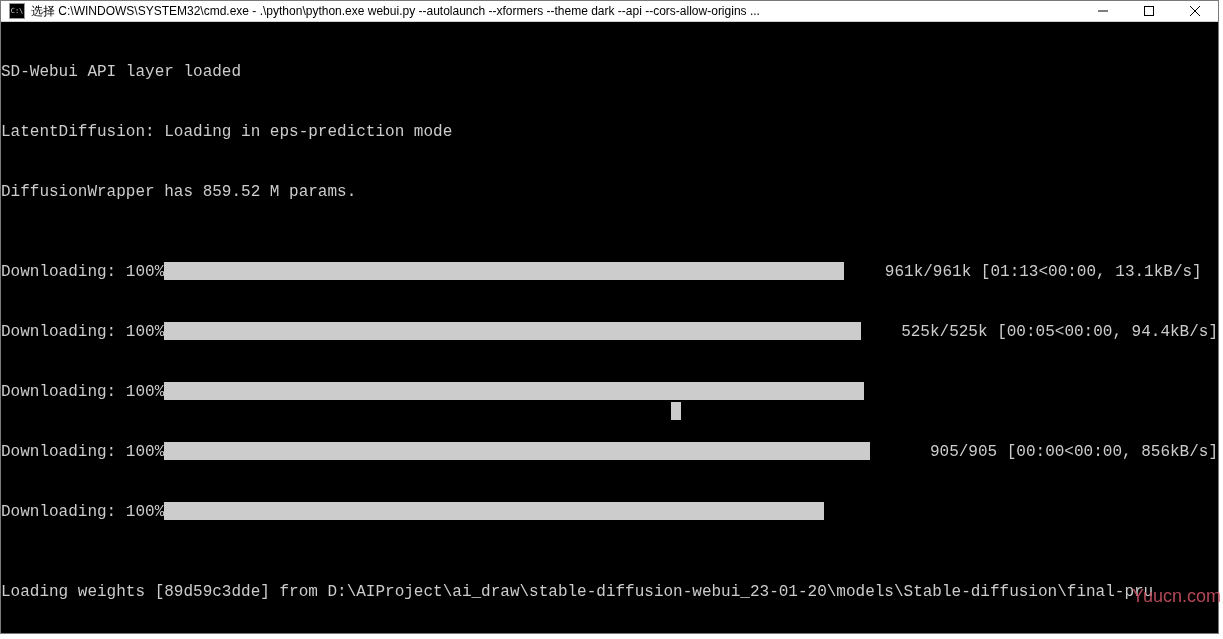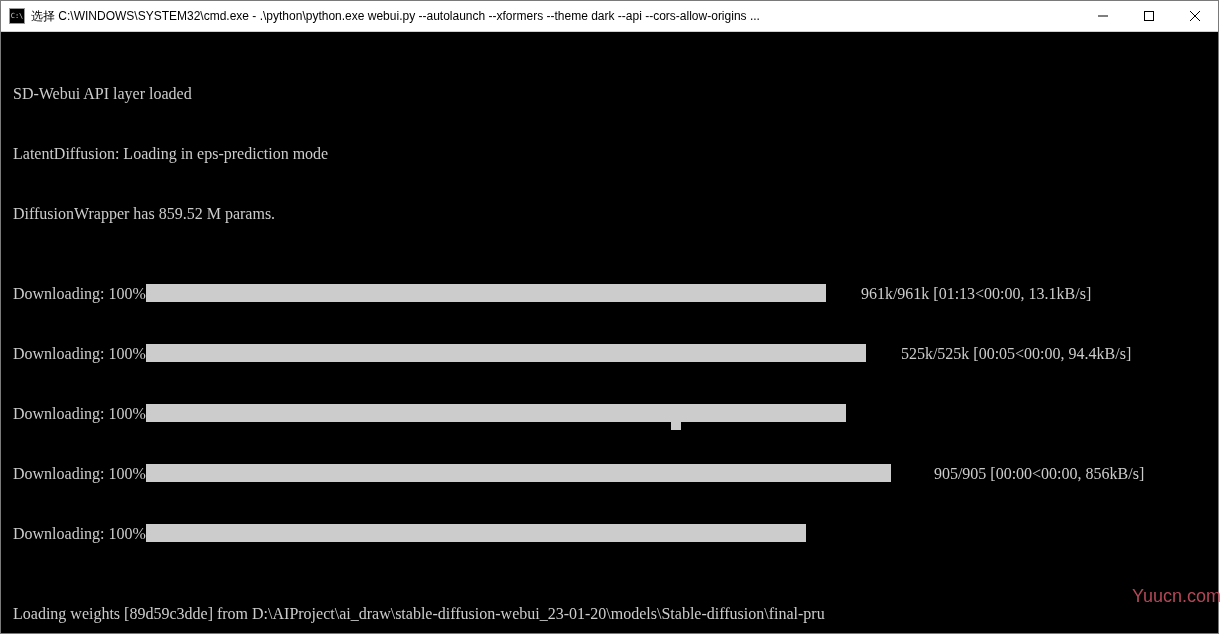--- a/index.html
+++ b/index.html
@@ -17,21 +17,21 @@
     }
     .window {
       width: 1219px;
       height: 634px;
       background: #fff;
       border: 1px solid #7a7a7a;
       display: flex;
       flex-direction: column;
     }
     .titlebar {
-      height: 31px;
+      height: 21px;
       background: #fff;
       display: flex;
       align-items: center;
       border-bottom: 1px solid #d0d0d0;
     }
     .app-icon {
       width: 16px;
       height: 16px;
       margin: 0 6px 0 8px;
       background: #000;
@@ -69,24 +69,24 @@
       color: #000;
     }
     .win-btn svg {
       width: 10px;
       height: 10px;
     }
     .terminal {
       flex: 1;
       background: #000;
       color: #ccc;
-      font-family: Liberation Serif, serif;
+      font-family: Liberation Mono, monospace;
       font-size: 16px;
       line-height: 20px;
-      padding: 12px;
+      padding: 0;
       overflow: hidden;
       white-space: pre;
       position: relative;
     }
     .term-line {
       display: flex;
       align-items: flex-start;
       height: 20px;
     }
     .dl-text {

